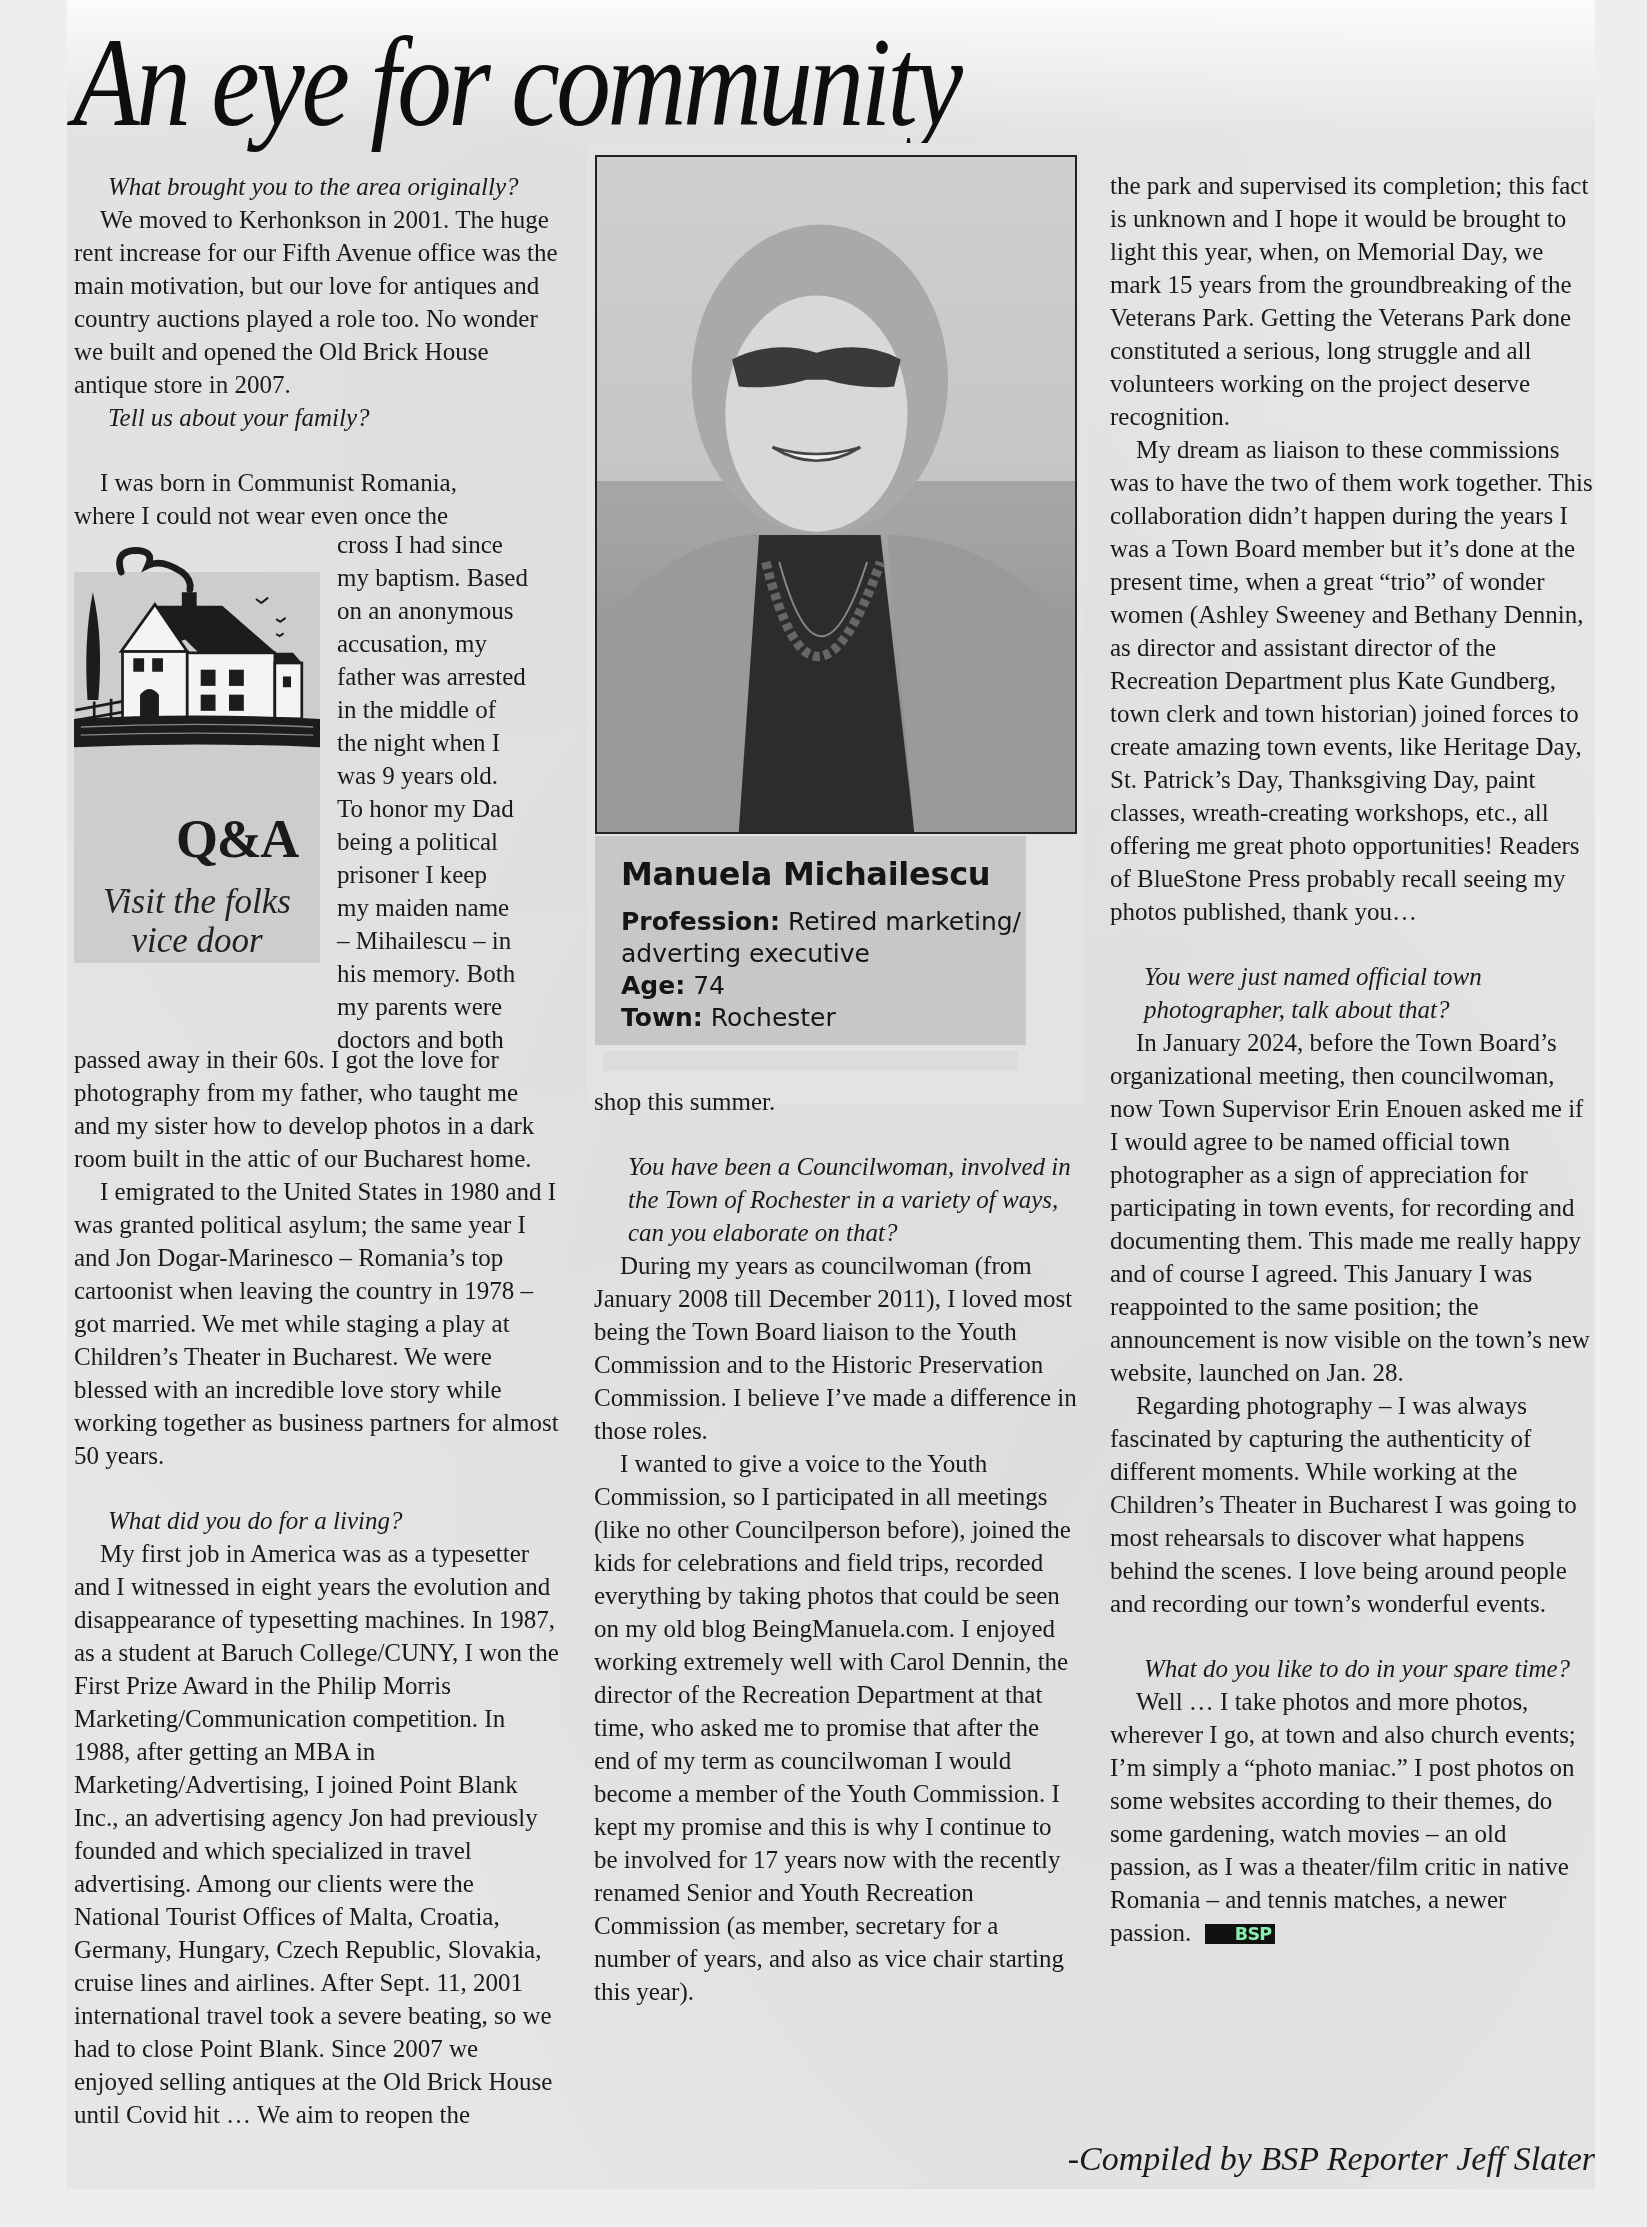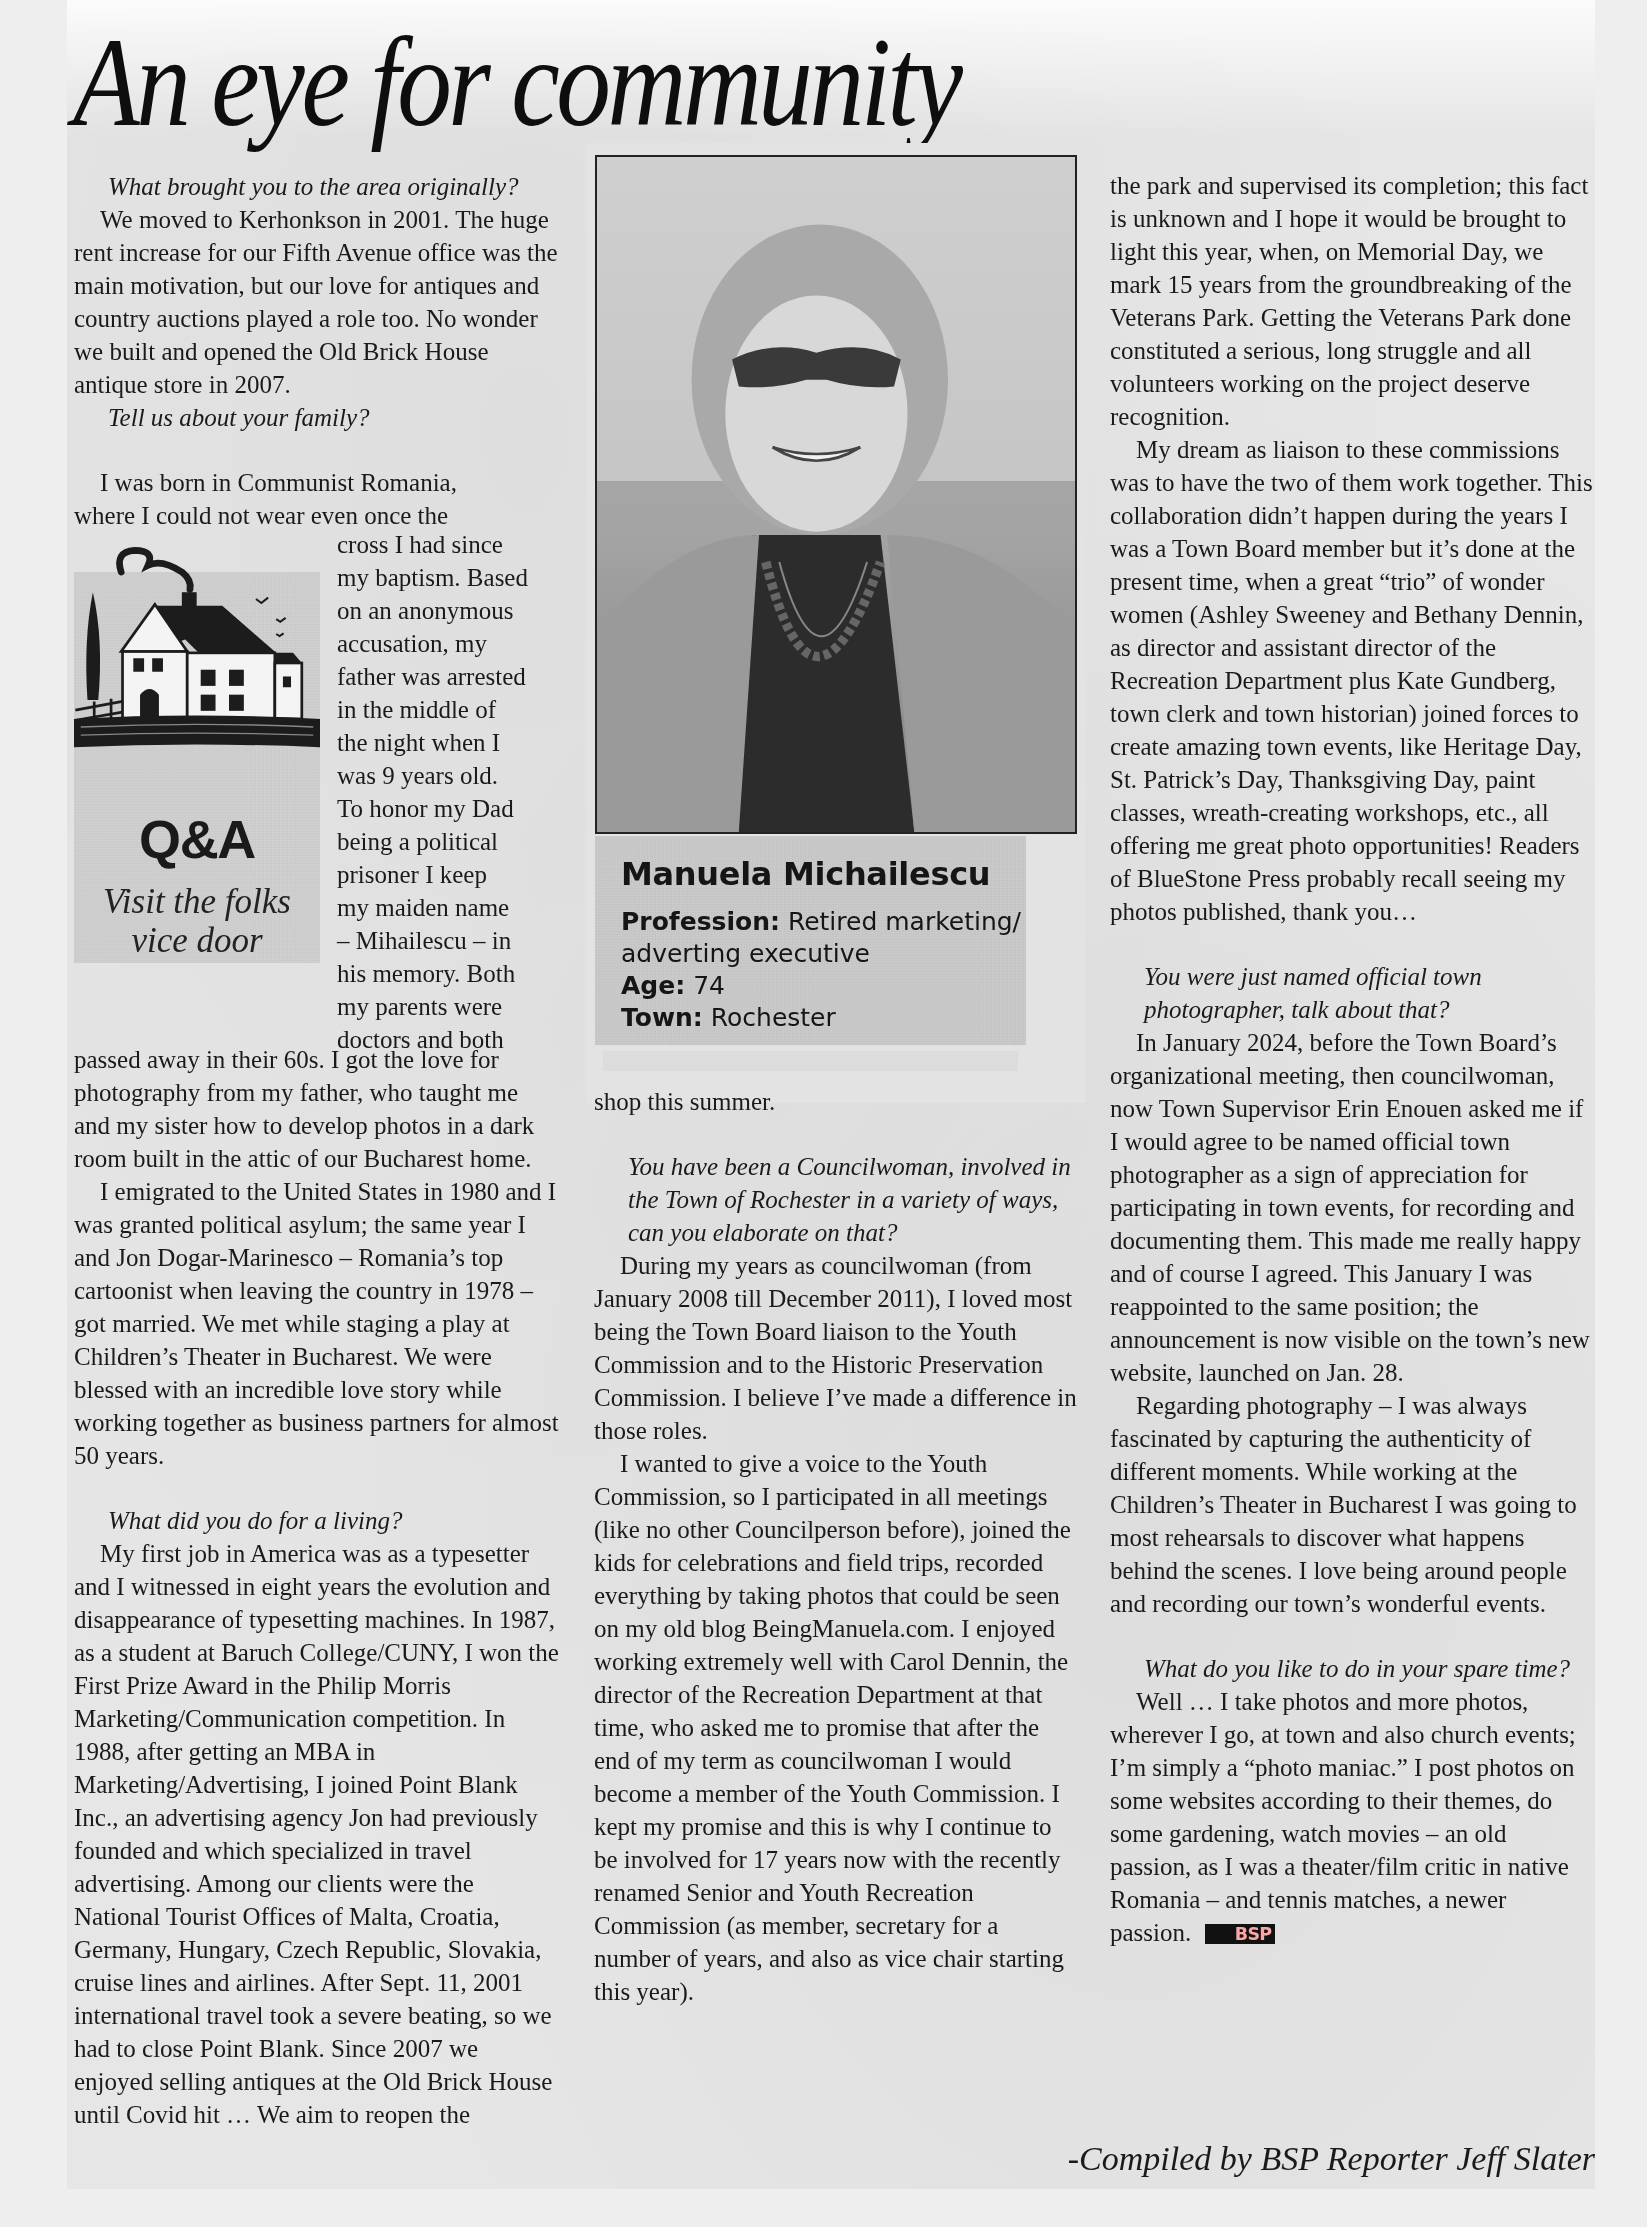--- a/index.html
+++ b/index.html
@@ -37,22 +37,23 @@
 
   
   .qa-box {
     position:absolute; left:74px; top:572px; width:246px; height:391px;
     background:#cfcfcf;
     background-image:radial-gradient(rgba(0,0,0,0.07) 0.7px, transparent 0.7px);
     background-size:2.7px 2.7px;
   }
   .qa-title {
     position:absolute; left:0; width:100%; top:240px; text-align:center;
-    font-family:Liberation Sans, sans-serif; font-weight:bold; font-size:54px; line-height:1; color:#1a1a1a;
+    font-family:Liberation Serif, serif; font-weight:bold; font-size:54px; line-height:1; color:#1a1a1a;
     letter-spacing:-1.3px;
+    padding-left:40px;
   }
   .qa-sub {
     position:absolute; left:0; width:100%; top:310px; text-align:center;
     font-family:"Liberation Serif", serif; font-style:italic; font-size:35px; line-height:39px; color:#222;
   }
   .house-art { position:absolute; left:0; top:-27px; width:246px; height:209px; }
   .wrapped-text { position:absolute; left:337px; top:528px; width:229px; font-size:25px; line-height:33px;
     font-family:"Liberation Serif", serif; color:#1a1a1a; }
   .col1-top { position:absolute; left:74px; top:170px; width:486px; }
   .col1-bottom { position:absolute; left:74px; top:1043px; width:486px; }
@@ -70,21 +71,21 @@
     background:#c9c9c9;
     background-image:radial-gradient(rgba(0,0,0,0.08) 0.7px, transparent 0.7px); background-size:2.7px 2.7px;
     font-family:"DejaVu Sans", sans-serif; color:#151515;padding-left:8px;
   }
   .cap-name { position:absolute; left:26px; top:19px; font-size:32px; font-weight:bold; letter-spacing:-0.3px; }
   .cap-lines { position:absolute; left:26px; top:70px; width:432px; font-size:25px; line-height:32px; }
   .cap-lines b { font-weight:bold; }
   .cap-strip { position:absolute; left:8px; right:8px; top:215px; height:20px; background:#dcdcdc; }
 
   .bsp-badge {
-    display:inline-block; background:#111; color:#fca5a5; font-family:"DejaVu Sans", sans-serif;
+    display:inline-block; background:#111; color:#86efac; font-family:"DejaVu Sans", sans-serif;
     font-size:17.5px; line-height:20px; padding:0 4px; margin-left:13.5px; vertical-align:1.3px; font-weight:bold;
     letter-spacing:-0.7px;
   }
   .credit {
     position:absolute; right:53px; top:2140px; font-family:"Liberation Serif", serif; font-style:italic;
     font-size:34px; color:#1a1a1a;
   }
 </style>
 </head>
 <body>

